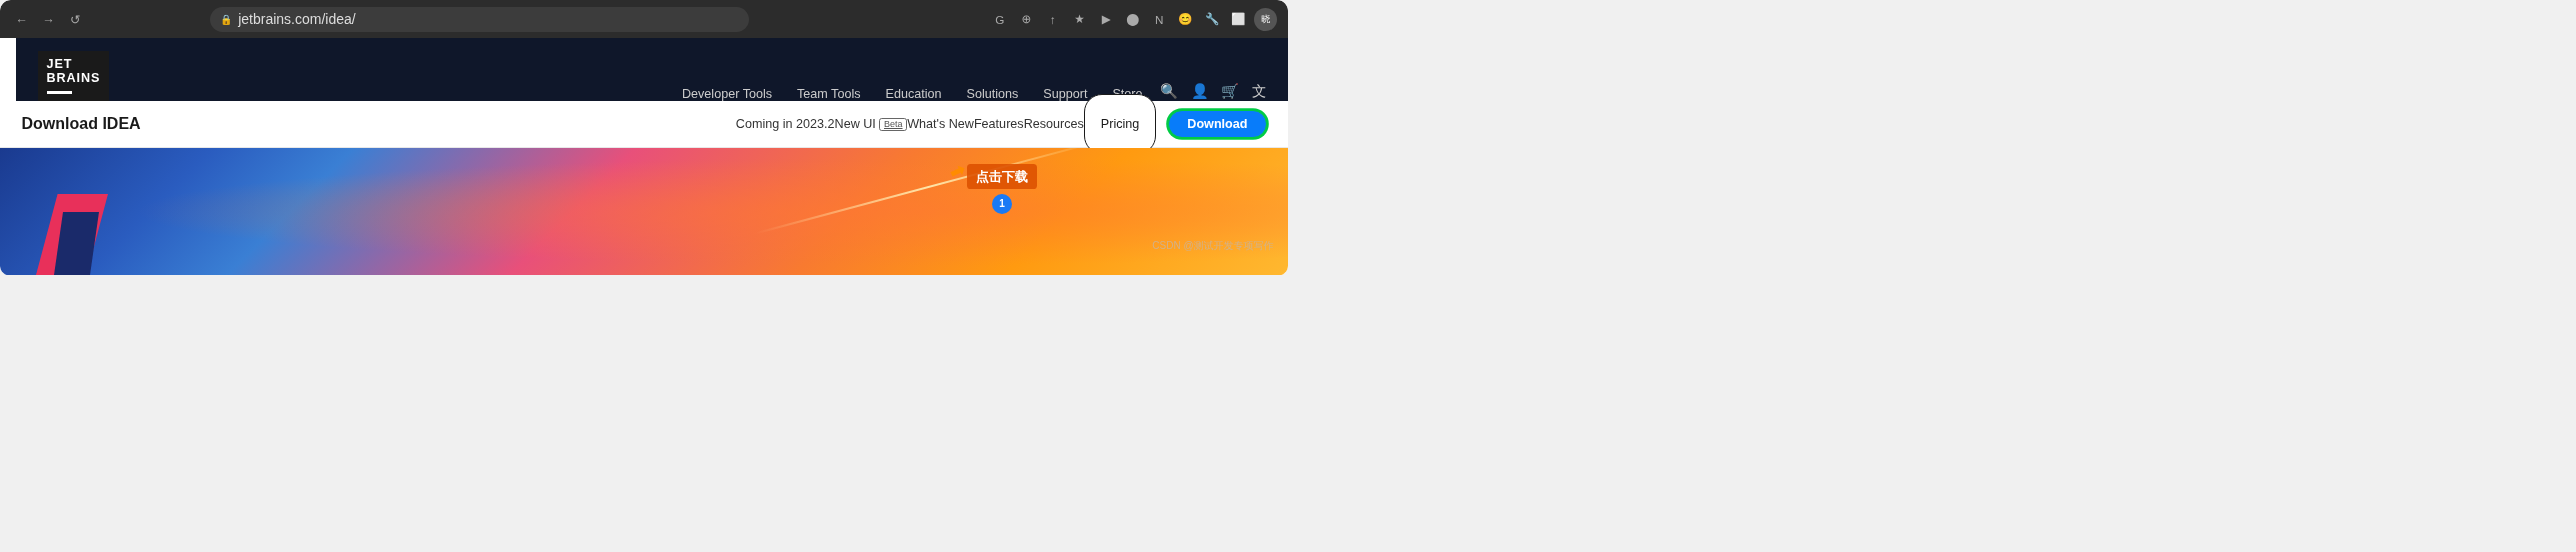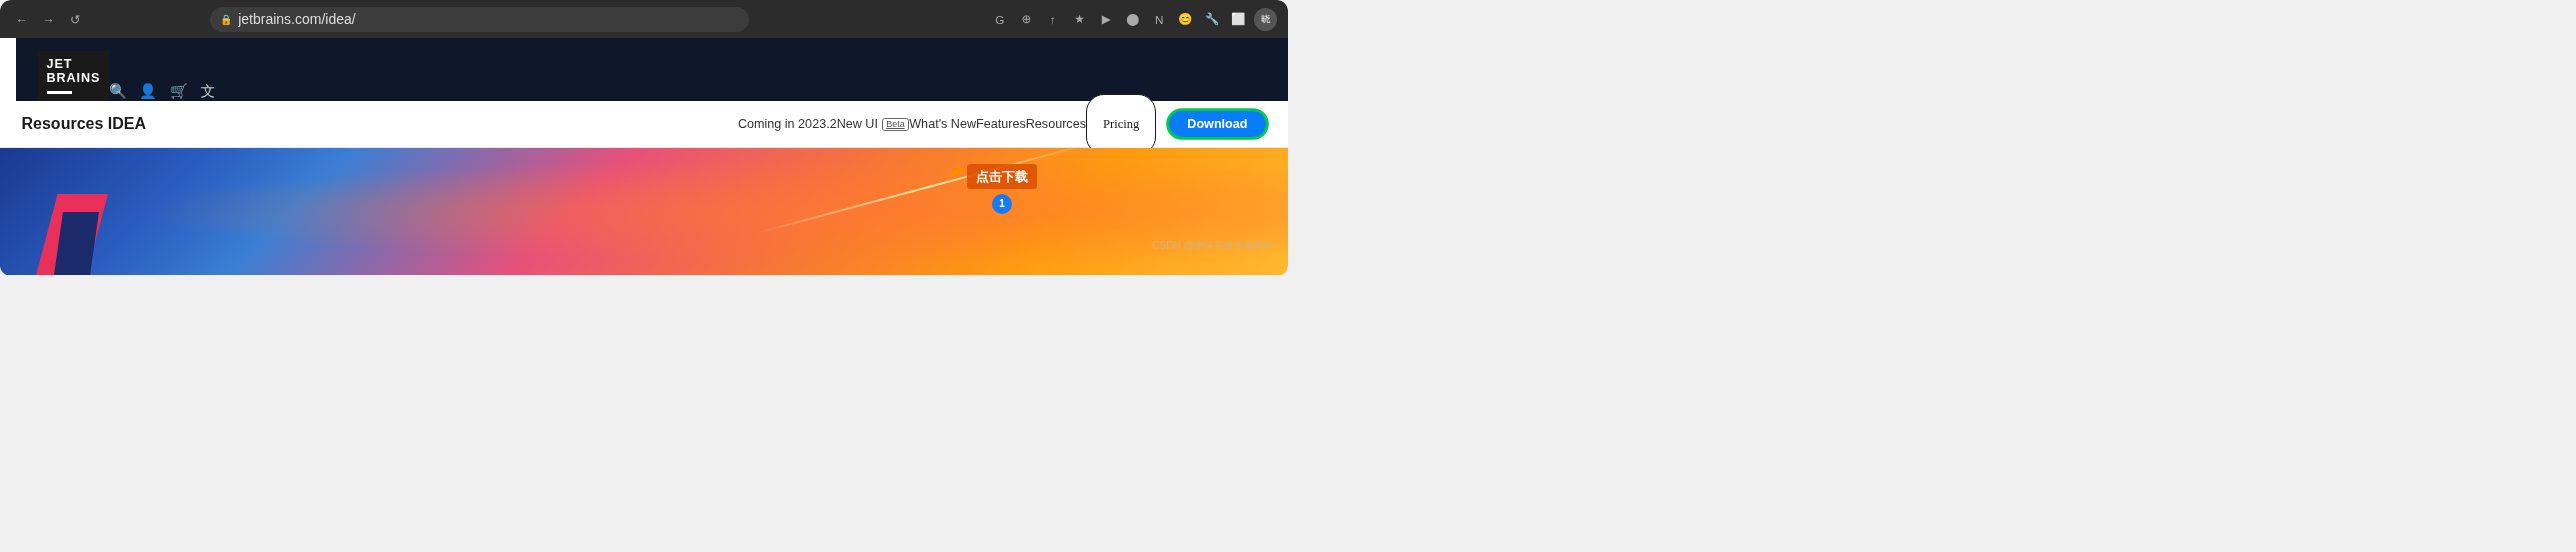--- a/index.html
+++ b/index.html
@@ -174,21 +174,20 @@
     }
     .pricing-btn {
       border: 1.3px solid #1a1a1a;
       border-radius: 18px;
       background: #fff;
       color: #1a1a1a;
       font-size: 12.6px;
       padding: 22px 16px;
       cursor: pointer;
       font-weight: 500;
-      font-family: Liberation Serif, serif;
     }
     .download-btn {
       background: #087cfa;
       color: #fff;
       border: 1.8px solid #00cc44;
       border-radius: 18px;
       font-size: 12.6px;
       font-weight: 600;
       padding: 6.3px 18px;
       cursor: pointer;
@@ -277,30 +276,38 @@
 </div>
 
 <div class="main-content">
 
   <nav class="top-nav">
     <div class="logo">
       <span class="logo-text">JET</span>
       <span class="logo-text">BRAINS</span>
       <span class="logo-underline"></span>
     </div>
+    <div class="nav-links">
+      <a class="nav-link">Developer Tools</a>
+      <a class="nav-link">Team Tools</a>
+      <a class="nav-link">Education</a>
+      <a class="nav-link">Solutions</a>
+      <a class="nav-link">Support</a>
+      <a class="nav-link">Store</a>
+    </div>
     <div class="nav-icons">
       <button class="nav-icon-btn">🔍</button>
       <button class="nav-icon-btn">👤</button>
       <button class="nav-icon-btn">🛒</button>
       <button class="nav-icon-btn">文</button>
     </div>
   </nav>
 
   <nav class="sub-nav">
-    <span class="product-name">Resources IDEA</span>
+    <span class="product-name">Download IDEA</span>
     <div class="sub-nav-links">
       <a class="sub-nav-link">Coming in 2023.2</a>
       <a class="sub-nav-link">
         <span>New UI</span><span class="beta-badge">Beta</span>
       </a>
       <a class="sub-nav-link">What's New</a>
       <a class="sub-nav-link">Features</a>
       <a class="sub-nav-link">Resources</a>
       <button class="pricing-btn">Pricing</button>
       <button class="download-btn">Download</button>

